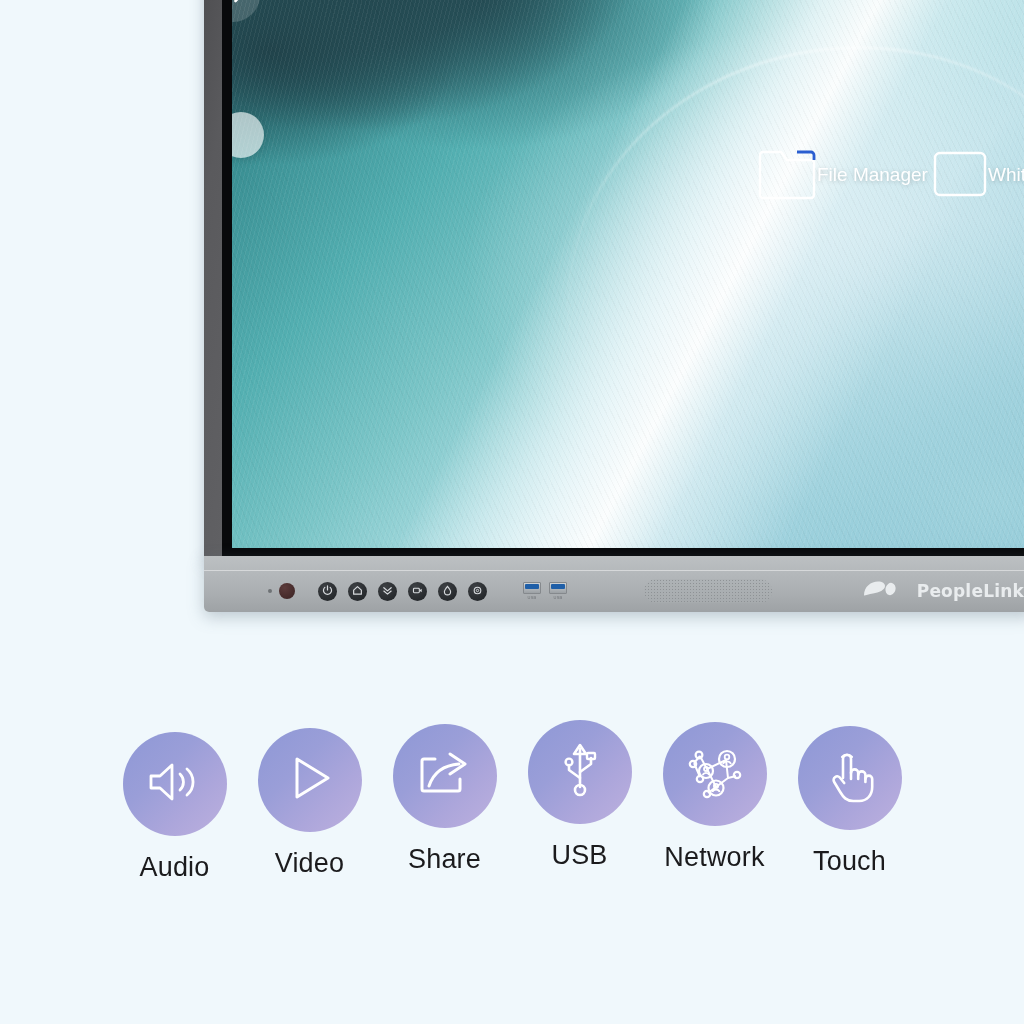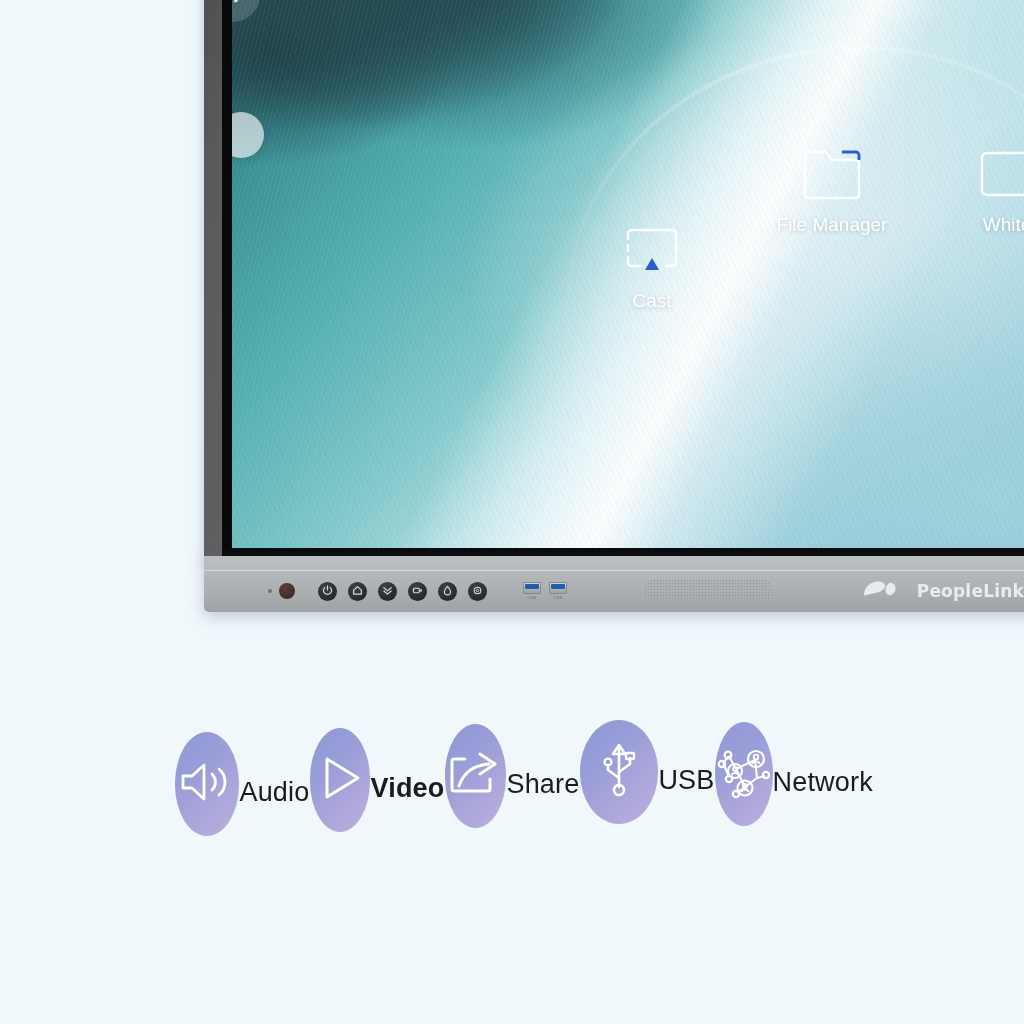--- a/index.html
+++ b/index.html
@@ -91,21 +91,21 @@
   .float-ball {
     position:absolute; left:-14px; top:204px;
     width:46px; height:46px; border-radius:50%;
     background:rgba(255,255,255,.62);
     box-shadow:0 2px 10px rgba(0,0,0,.12);
   }
 
   
   .desk-icon {
     position:absolute; width:150px;
-    display:flex; flex-direction:column; align-items:center;
+    display:flex; flex-direction:row; align-items:center;
     color:#fff; text-shadow:0 1px 5px rgba(0,0,0,.2);
   }
   .desk-icon .glyph { height:64px; display:flex; align-items:flex-end; justify-content:center; }
   .desk-icon .lbl { margin-top:14px; font-size:19px; white-space:nowrap; }
   #icon-cast        { left:345px; top:304px; }
   #icon-filemanager { left:525px; top:228px; }
   #icon-whiteboard  { left:700px; top:228px; }
 
   
   .panel {
@@ -153,31 +153,31 @@
   }
 
   .brand { display:flex; align-items:center; gap:20px; margin-left:auto; margin-right:10px; }
   .brand-name { font-family:"DejaVu Sans", sans-serif; font-weight:bold; font-size:17px; color:#e9ecee; letter-spacing:.2px; }
 
   
   .features {
     position:absolute; left:0; top:728px; width:1024px;
     display:flex; justify-content:center; align-items:flex-start;
   }
-  .feature { width:135px; display:flex; flex-direction:row; align-items:center; }
+  .feature { width:135px; display:flex; flex-direction:column; align-items:center; }
   .f-circle {
     width:104px; height:104px; border-radius:50%;
     background:linear-gradient(135deg,#8e98d6 0%,#9a9ed8 38%,#aca6db 68%,#bdb0de 100%);
     display:flex; align-items:center; justify-content:center;
   }
   .f-label { margin-top:16px; font-size:27px; color:#1b1b1d; letter-spacing:.2px; }
 
   
   #feature-audio   { margin-top:4px; }
-  #feature-video   { margin-top:0px;font-weight:bold; }
+  #feature-video   { margin-top:0px; }
   #feature-share   { margin-top:-4px;justify-content:center; }
   #feature-usb     { margin-top:-8px; }
   #feature-network { margin-top:-6px;justify-content:space-between; }
   #feature-touch   { margin-top:-2px; }
 </style>
 </head>
 <body>
 
 <div id="device">
 
@@ -192,32 +192,20 @@
     <div class="drawer-tab">
       <span>
         <svg width="13" height="20" viewBox="0 0 13 20" fill="none">
           <path d="M2.5 2 L10 10 L2.5 18" stroke="#ffffff" stroke-width="2.6" stroke-linecap="round" stroke-linejoin="round"></path>
         </svg>
       </span>
     </div>
 
     <div class="float-ball"></div>
 
-    <div class="desk-icon" id="icon-cast">
-      <div class="glyph">
-        <svg width="58" height="50" viewBox="0 0 58 50" fill="none">
-          <path d="M5 13 V8 a4 4 0 0 1 4-4 h40 a4 4 0 0 1 4 4 v28 a4 4 0 0 1 -4 4 h-6" stroke="#fff" stroke-width="2.4" stroke-linecap="round"></path>
-          <path d="M5 31 V36 a4 4 0 0 0 4 4 h8" stroke="#fff" stroke-width="2.4" stroke-linecap="round"></path>
-          <path d="M5 19 V25" stroke="#fff" stroke-width="2.4" stroke-linecap="round"></path>
-          <path d="M53 19 V25" stroke="#fff" stroke-width="2.4" stroke-linecap="round"></path>
-          <path d="M29 32 L36 44 H22 Z" fill="#2a5ed0"></path>
-        </svg>
-      </div>
-      <div class="lbl">Cast</div>
-    </div>
 
     <div class="desk-icon" id="icon-filemanager">
       <div class="glyph">
         <svg width="60" height="52" viewBox="0 0 60 52" fill="none">
           <path d="M3 47 V7 a3 3 0 0 1 3-3 h18 l6 8 h24 a3 3 0 0 1 3 3 v32 a3 3 0 0 1 -3 3 H6 a3 3 0 0 1 -3 -3 Z" stroke="#fff" stroke-width="2.4" stroke-linejoin="round"></path>
           <path d="M40 4 h14 a3 3 0 0 1 3 3 v5" stroke="#2a5ed0" stroke-width="2.8" stroke-linejoin="round"></path>
         </svg>
       </div>
       <div class="lbl">File Manager</div>
     </div>
@@ -405,14 +393,28 @@
             <path d="M16.6 31 a3.8 3.8 0 0 1 6.8 0"></path>
             <circle cx="30" cy="42" r="2.1"></circle>
             <path d="M26.3 48 a4 4 0 0 1 7.4 0"></path>
           </g>
         </svg>
       </span>
     </div>
     <div class="f-label">Network</div>
   </div>
 
+  <div class="feature" id="feature-touch">
+    <div class="f-circle">
+      <span>
+        <svg width="50" height="56" viewBox="0 0 50 56" fill="none" stroke="#fff" stroke-width="2.6" stroke-linecap="round" stroke-linejoin="round">
+          <path d="M18 30 V11 a4 4 0 0 1 8 0 V31"></path>
+          <path d="M26 25 a3.6 3.6 0 0 1 7.2 0 V31"></path>
+          <path d="M33.2 27 a3.6 3.6 0 0 1 7.2 0 V34"></path>
+          <path d="M40.4 31 a3.4 3.4 0 0 1 6.8 0 v8 c0 8-5 14-13 14 h-6 c-7 0-10-4-13-9 l-6-10 a3.6 3.6 0 0 1 6-4 l4 5"></path>
+          <path d="M17 9 a6.5 6.5 0 0 1 10 0" stroke-width="2.2"></path>
+        </svg>
+      </span>
+    </div>
+    <div class="f-label">Touch</div>
+  </div>
 
 </div>
 
 </body></html>

